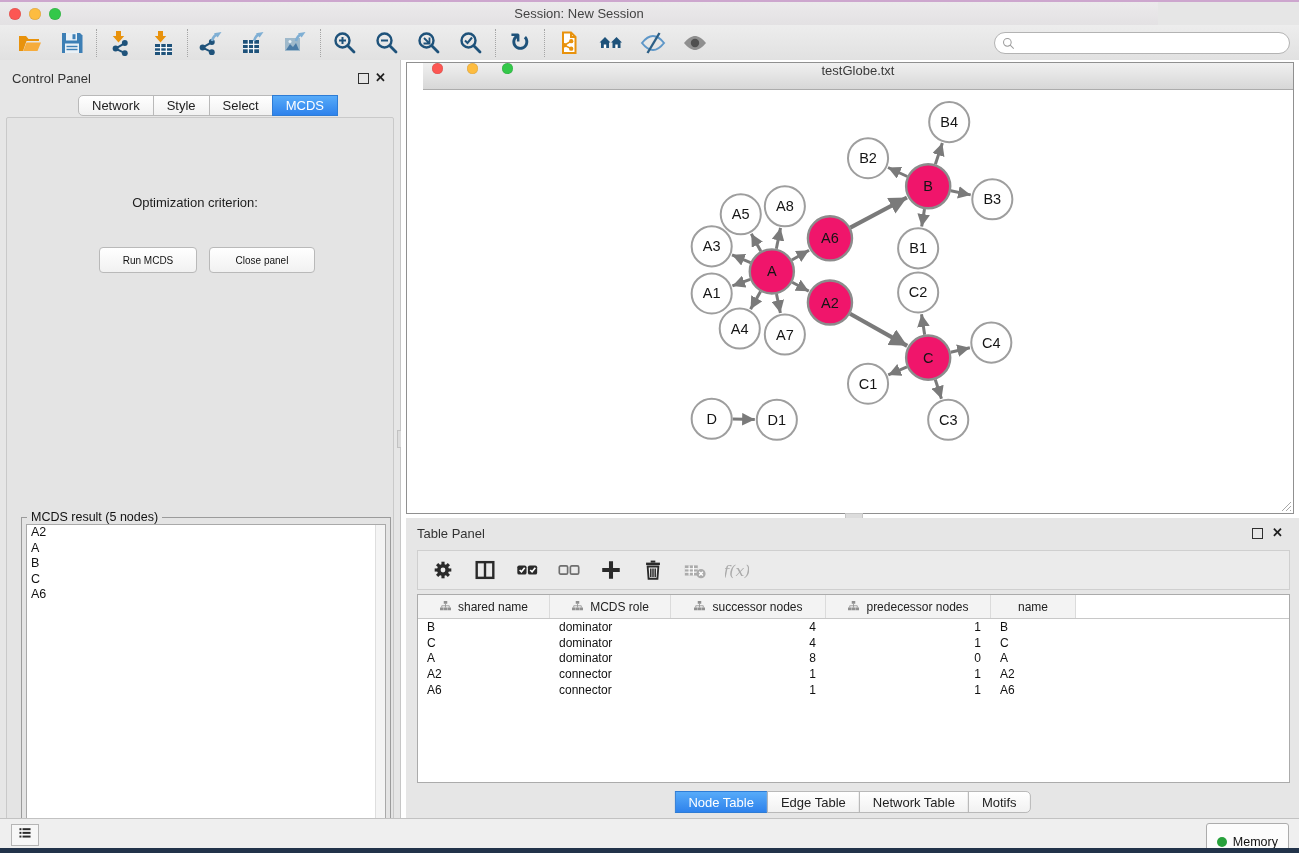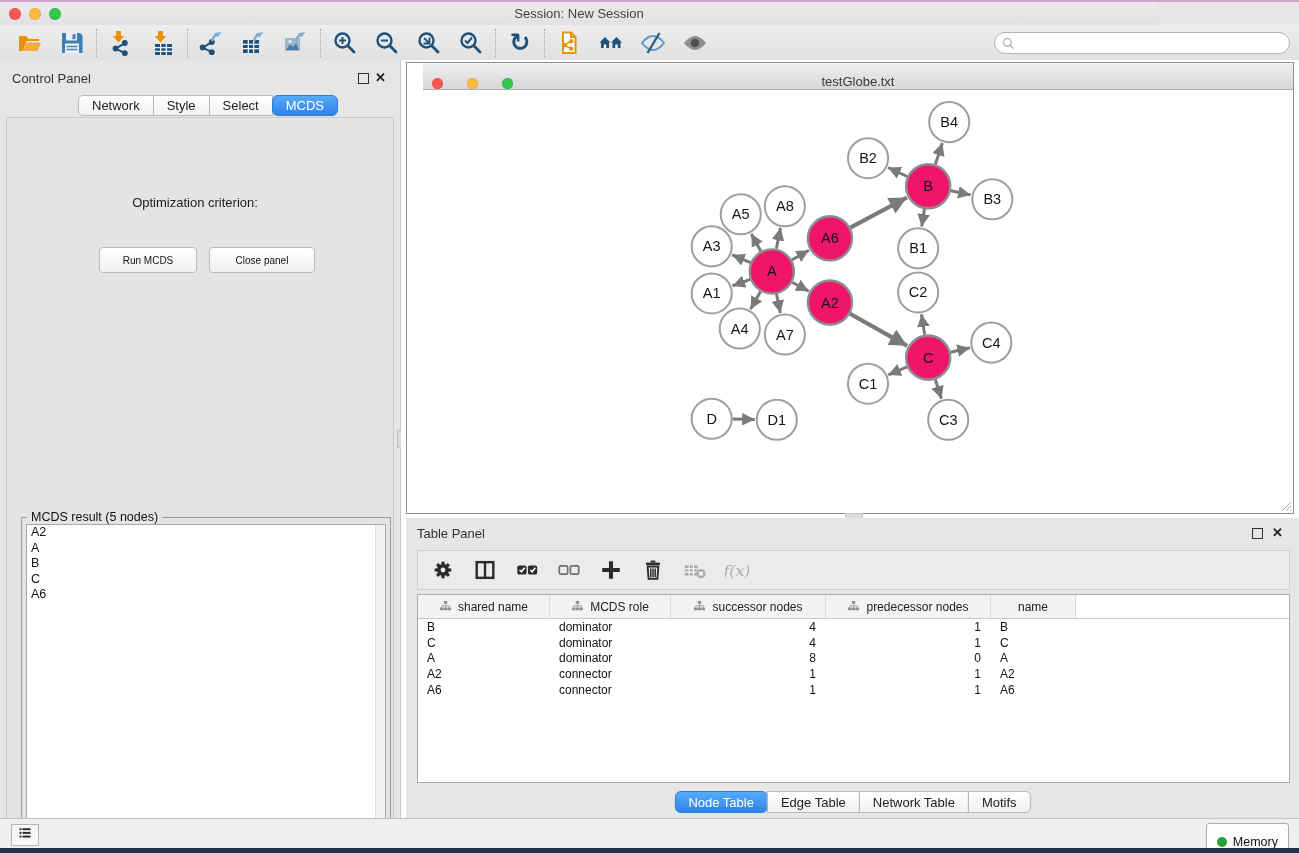--- a/index.html
+++ b/index.html
@@ -35,21 +35,21 @@
   #cp-title{position:absolute;left:12px;top:11px;}
   .float-btn{position:absolute;top:13px;width:9px;height:9px;border:1.5px solid #2F2F2F;background:transparent;}
   .close-btn{position:absolute;top:9px;font-size:13px;font-weight:bold;color:#1F1F1F;line-height:17px;}
   #cp-float{right:31px;} #cp-close{right:14px;}
   .seg{display:flex;height:21px;}
   #cp-tabs{position:absolute;left:78px;top:35px;}
   .seg-btn{display:flex;align-items:center;padding:0 13px;margin-left:-1px;font-size:13px;color:#222;
            background:linear-gradient(#FFFFFF,#F1F1F1);border:1px solid #B9B9B9;cursor:default;}
   .seg-btn:first-child{border-radius:5px 0 0 5px;margin-left:0;}
   .seg-btn:last-child{border-radius:0 5px 5px 0;}
-  .seg-btn.selected{background:linear-gradient(#57ABF9,#2E82EC);color:#fff;border-color:#2E7CD5;border-radius:6px;}
+  .seg-btn.selected{background:linear-gradient(#57ABF9,#2E82EC);color:#fff;border-color:#2E7CD5;border-radius:0;}
   #cp-box{position:absolute;left:6px;top:57px;width:386px;height:741px;background:#E4E4E4;
           border:1px solid #C9C9C9;border-radius:2px;}
   #opt-label{position:absolute;left:0;right:10px;top:77px;text-align:center;font-size:13px;color:#1C1C1C;}
   #mcds-dropdown{position:absolute;left:43px;top:95px;width:311px;height:24px;background:#fff;
                  border:1px solid #ABABAB;border-radius:4px;}
   #mcds-dropdown .dd-text{position:absolute;left:9px;top:4px;font-size:13px;color:#111;white-space:nowrap;}
   .dd-stepper{position:absolute;right:-1px;top:-1px;width:19px;height:24px;border-radius:0 4px 4px 0;
               background:linear-gradient(#5FB0FA,#2E82EC);display:flex;flex-direction:column;
               align-items:center;justify-content:center;gap:2px;}
   .dd-up{width:0;height:0;border-left:4px solid transparent;border-right:4px solid transparent;border-bottom:4.5px solid #fff;}
@@ -63,21 +63,21 @@
   #mcds-list{position:absolute;left:4px;top:6px;right:4px;bottom:4px;background:#fff;border:1px solid #A9A9A9;overflow:hidden;}
   .list-item{font-size:12.5px;color:#111;line-height:15.5px;padding-left:4px;}
   #mcds-list .scroll-track{position:absolute;right:0;top:0;bottom:0;width:9px;background:#F4F4F4;border-left:1px solid #DEDEDE;}
   
   #desktop{position:absolute;left:401px;top:60px;width:898px;height:758px;background:#FFF;}
   .v-split{position:absolute;left:401px;top:60px;width:5px;height:758px;background:#E9E9E9;}
   .v-thumb{position:absolute;left:397px;top:430px;width:7px;height:16px;background:#DCDCDC;border:1px solid #C2C2C2;}
   #net-window{position:absolute;left:406px;top:62px;width:886px;height:450px;border:1px solid #909090;background:#fff;}
   #net-titlebar{position:absolute;left:16px;top:0;right:0;height:26px;
                 background:linear-gradient(#F0F0F0,#D7D7D7);border-bottom:1px solid #ACACAC;
-                display:flex;align-items:flex-end;gap:16px;}
+                display:flex;align-items:flex-start;gap:16px;}
   #net-titlebar .tl{width:11px;height:11px;}
   #net-titlebar .title{position:absolute;left:0;right:0;text-align:center;font-size:13px;color:#3A3A3A;}
   #net-canvas{position:absolute;left:0;top:27px;right:0;bottom:0;background:#fff;}
   #graph{width:100%;height:100%;}
   #net-grip{position:absolute;right:1px;bottom:1px;width:13px;height:13px;}
   .h-thumb{position:absolute;left:845px;top:513px;width:16px;height:5px;background:#DCDCDC;border:1px solid #C6C6C6;}
   
   #table-panel{position:absolute;left:406px;top:518px;width:893px;height:300px;background:#E6E6E6;}
   #tp-title{position:absolute;left:11px;top:8px;}
   #tp-float{right:36px;top:10px;} #tp-close{right:16px;top:6px;}

